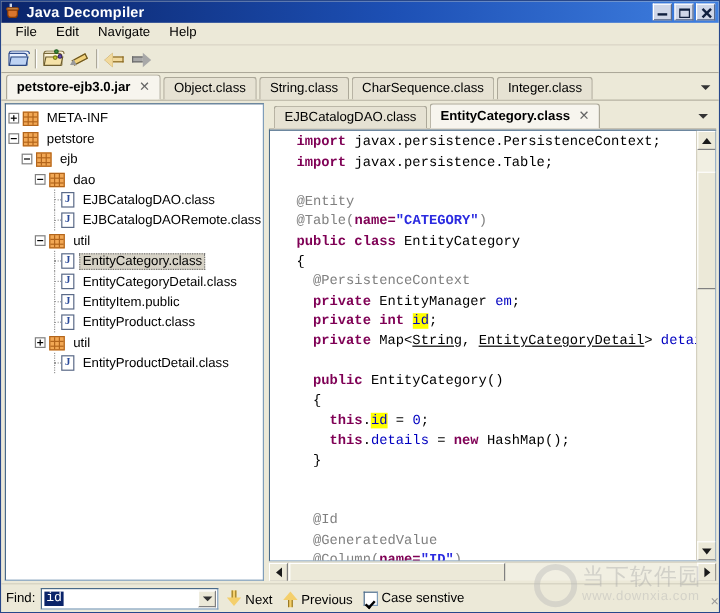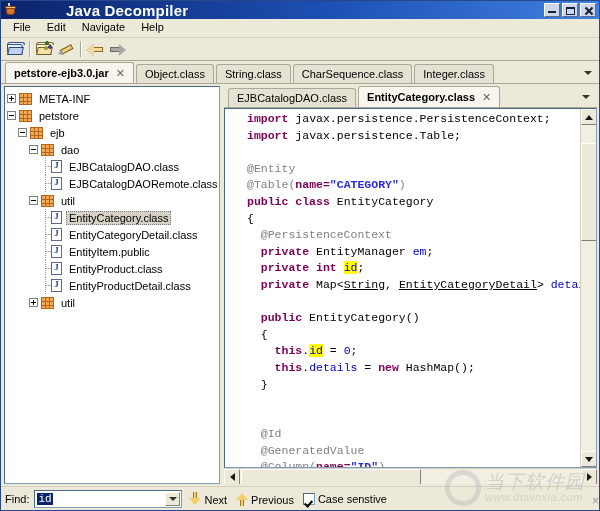--- a/index.html
+++ b/index.html
@@ -47,25 +47,24 @@
     border-radius: 2px;
   }
   .title-icon .steam {
     position: absolute; left: 4px; top: 0px;
     width: 2px; height: 3px;
     background: #cfd8e8;
   }
   .title-text {
     color: #ffffff;
     font-weight: bold;
-    font-size: 15px;
+    font-size: 12px;
     letter-spacing: .2px;
     flex: 1;
     white-space: nowrap;
-    margin-left: 44px;
   }
   .win-btns { display: flex; gap: 2px; margin-right: 2px; }
   .win-btn {
     width: 16px; height: 14px;
     background: #cfd6e8;
     border: 1px solid #ffffff;
     border-right-color: #5a6a8a;
     border-bottom-color: #5a6a8a;
     position: relative;
   }
@@ -495,21 +494,21 @@
     pointer-events: none;
     opacity: .42;
     z-index: 5;
   }
   .wm-ring {
     width: 36px; height: 36px;
     border: 5px solid #b9b9b9;
     border-radius: 50%;
     margin-right: 4px;
   }
-  .wm-text { display: flex; flex-direction: column; line-height: 1.05; font-style: italic; }
+  .wm-text { display: flex; flex-direction: column; line-height: 1.05; }
   .wm-cn {
     font-size: 19px; color: #a8a8a8;
     letter-spacing: 1px;
     font-family: "DejaVu Sans", sans-serif;
   }
   .wm-url { font-size: 11px; color: #b3b3b3; letter-spacing: .5px; }
   .wm-x {
     position: absolute; right: 0px; bottom: 2px;
     font-size: 12px; color: #9a9a9a;
   }
@@ -689,31 +688,31 @@
             <span class="spacer line"></span>
             <span class="spacer line"></span>
             <span class="spacer line"></span>
             <span class="elbow"></span>
             <span class="ico-class"></span>
             <span class="lbl">EntityProduct.class</span>
           </div>
           <div class="tree-row">
             <span class="spacer line"></span>
             <span class="spacer line"></span>
+            <span class="expander plus"></span>
+            <span class="ico-pkg"></span>
+            <span class="lbl">util</span>
+          </div>
+          <div class="tree-row">
+            <span class="spacer line"></span>
+            <span class="spacer line"></span>
             <span class="spacer line"></span>
             <span class="elbow"></span>
             <span class="ico-class"></span>
             <span class="lbl">EntityProductDetail.class</span>
-          </div>
-          <div class="tree-row">
-            <span class="spacer line"></span>
-            <span class="spacer line"></span>
-            <span class="expander plus"></span>
-            <span class="ico-pkg"></span>
-            <span class="lbl">util</span>
           </div>
         </div>
     </div>
 
     <div class="splitter"></div>
 
     <div class="right-panel">
 
       <div class="inner-tabstrip">
         <div class="tab">

